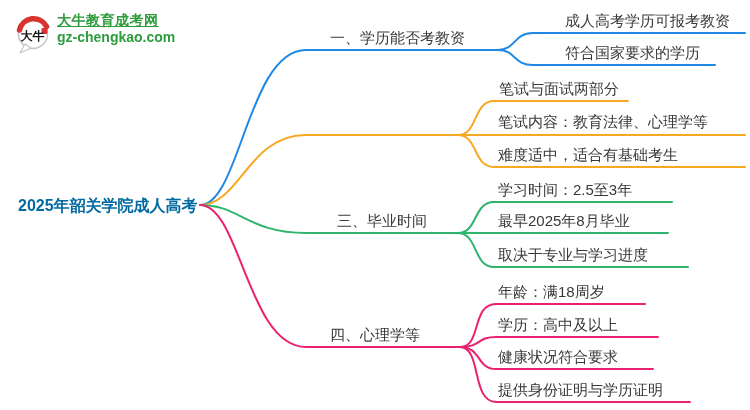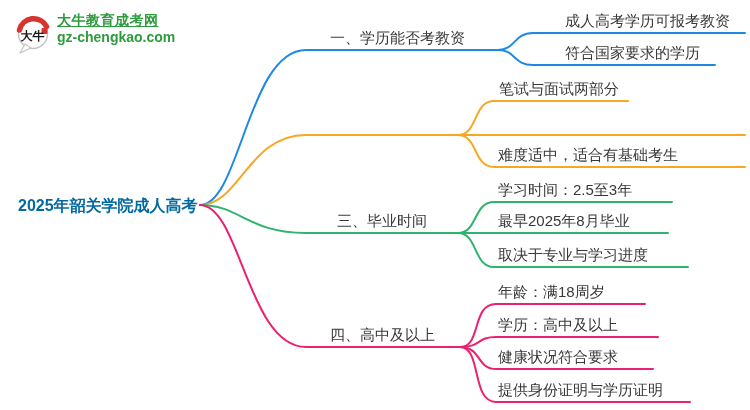--- a/index.html
+++ b/index.html
@@ -64,26 +64,27 @@
     </div>
   </div>
 
   <div class="node root" style="left:18px;top:197px">2025年韶关学院成人高考</div>
 
   <div class="node" style="left:330px;top:28px">一、学历能否考教资</div>
   <div class="node" style="left:565px;top:11px">成人高考学历可报考教资</div>
   <div class="node" style="left:565px;top:43px">符合国家要求的学历</div>
 
   <div class="node" style="left:499px;top:79px">笔试与面试两部分</div>
+  <div class="node" style="left:498px;top:112px">笔试内容：教育法律、心理学等</div>
   <div class="node" style="left:498px;top:145px">难度适中，适合有基础考生</div>
 
   <div class="node" style="left:337px;top:211px">三、毕业时间</div>
   <div class="node" style="left:498px;top:180px">学习时间：2.5至3年</div>
   <div class="node" style="left:498px;top:211px">最早2025年8月毕业</div>
   <div class="node" style="left:498px;top:245px">取决于专业与学习进度</div>
 
-  <div class="node" style="left:330px;top:325px">四、高中及以上</div>
+  <div class="node" style="left:330px;top:325px">四、心理学等</div>
   <div class="node" style="left:498px;top:282px">年龄：满18周岁</div>
   <div class="node" style="left:498px;top:315px">学历：高中及以上</div>
   <div class="node" style="left:498px;top:347px">健康状况符合要求</div>
   <div class="node" style="left:498px;top:380px">提供身份证明与学历证明</div>
 
 </div>
 
 </body></html>

